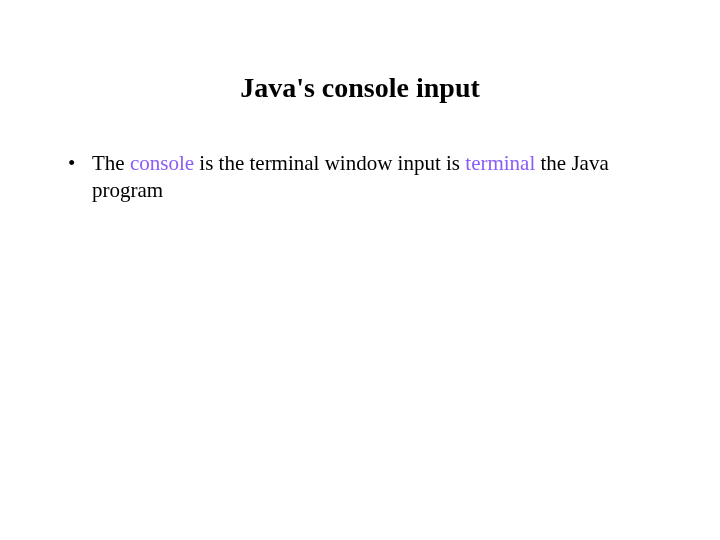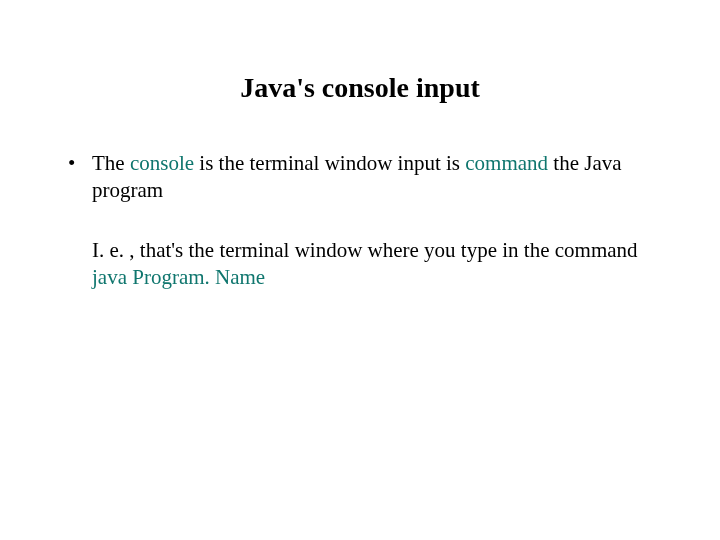--- a/index.html
+++ b/index.html
@@ -47,33 +47,30 @@
   ul.top > li.bulleted::before {
     content: "•";
     position: absolute;
     left: 4px;
     top: 0;
     font-size: 21px;
   }
   ul.top > li.indented {
     padding-left: 28px;
   }
-  .red { color: #0f766e; }
+  .red { color: #8b5cf6; }
 </style>
 </head>
 <body>
 
 <div class="slide">
 
   <div class="title">Java's console input</div>
 
   <div class="body">
     <ul class="top">
       <li class="bulleted">
-        <span>The </span><span class="red">console</span><span> is the terminal window input is </span><span class="red">command</span><span> the Java program</span>
-      </li>
-      <li class="indented">
-        <span>I. e. , that's the terminal window where you type in the command </span><span class="red">java Program. Name</span>
+        <span>The </span><span class="red">console</span><span> is the terminal window input is </span><span class="red">terminal</span><span> the Java program</span>
       </li>
     </ul>
   </div>
 
 </div>
 
 </body></html>

